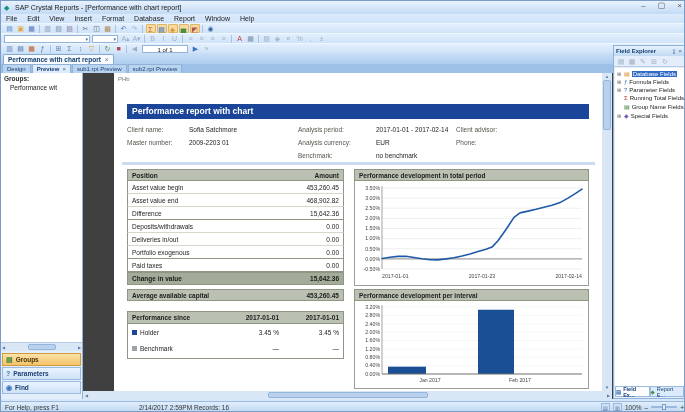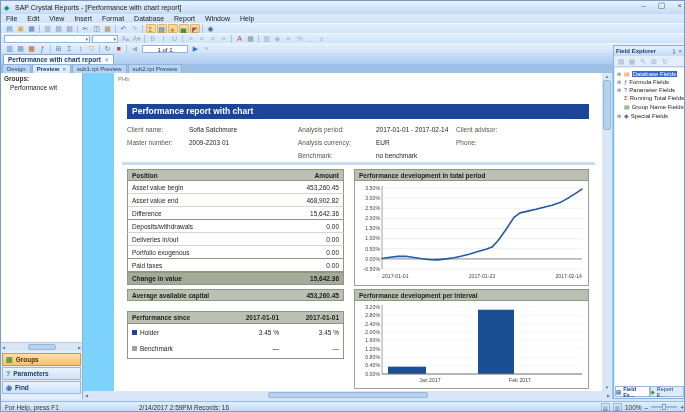--- a/index.html
+++ b/index.html
@@ -36,21 +36,21 @@
   .leftpanel{position:absolute;top:72px;left:0;width:82px;height:326px;background:#e4eefa;border-right:1px solid #8fb2d8;}
   .lp-tree{position:absolute;top:0;left:0;right:0;height:270px;background:#fff;border-bottom:1px solid #b7cde6;}
   .lp-header{font-size:6.5px;color:#333;padding:2px 0 0 3px;font-weight:bold;}
   .lp-item{font-size:6.5px;color:#222;padding:2px 0 0 9px;white-space:nowrap;overflow:hidden;}
   .lp-hscroll{position:absolute;top:270px;left:0;right:0;height:8px;background:#d8e6f6;display:flex;justify-content:space-between;align-items:center;font-size:4px;color:#5a7da8;padding:0 1px;}
   .lp-hscroll .thumb{width:28px;height:6px;background:#b9d1ec;border:1px solid #94b6da;border-radius:2px;}
   .lp-btn{position:absolute;left:1px;right:1px;height:13px;background:linear-gradient(#e9f3fe,#cfe2f7);border:1px solid #9cbadd;display:flex;align-items:center;font-size:6.5px;color:#1a3f73;font-weight:bold;gap:3px;padding-left:3px;}
   .lp-btn .bicon{font-size:7px;}
   .lp-btn.activebtn{background:linear-gradient(#fbe2a9,#f5c368);border-color:#cf9b3f;color:#4a3207;}
   
-  .canvas{position:absolute;top:72px;left:82px;width:530px;height:326px;background:#7dd3fc;overflow:hidden;}
+  .canvas{position:absolute;top:72px;left:82px;width:530px;height:326px;background:#404040;overflow:hidden;}
   .page{position:absolute;left:31px;top:0;width:489px;height:318px;background:#ffffff;box-shadow:2px 2px 3px rgba(0,0,0,.35);}
   .phb{position:absolute;left:4px;top:3px;font-size:6px;color:#777;}
   .banner{position:absolute;left:13px;top:31px;width:462px;height:15px;background:#1a4598;color:#fff;font-weight:bold;font-size:8.5px;line-height:15px;padding-left:5px;}
   .clab{position:absolute;font-size:6.5px;color:#55554d;}
   .cval{position:absolute;font-size:6.5px;color:#1c1c1c;}
   .divbar{position:absolute;left:8px;top:89px;width:473px;height:3px;background:#ccdcf0;}
   
   .rtbl{position:absolute;font-size:6.5px;color:#1c1c1c;}
   .thead{background:#bac1b2;border:1px solid #8f9683;font-weight:bold;display:flex;justify-content:space-between;align-items:center;padding:0 4px;}
   .trow{display:flex;justify-content:space-between;align-items:center;padding:0 4px;border-left:1px solid #8f9683;border-right:1px solid #8f9683;border-bottom:1px solid #d4d8cb;background:#fff;}

